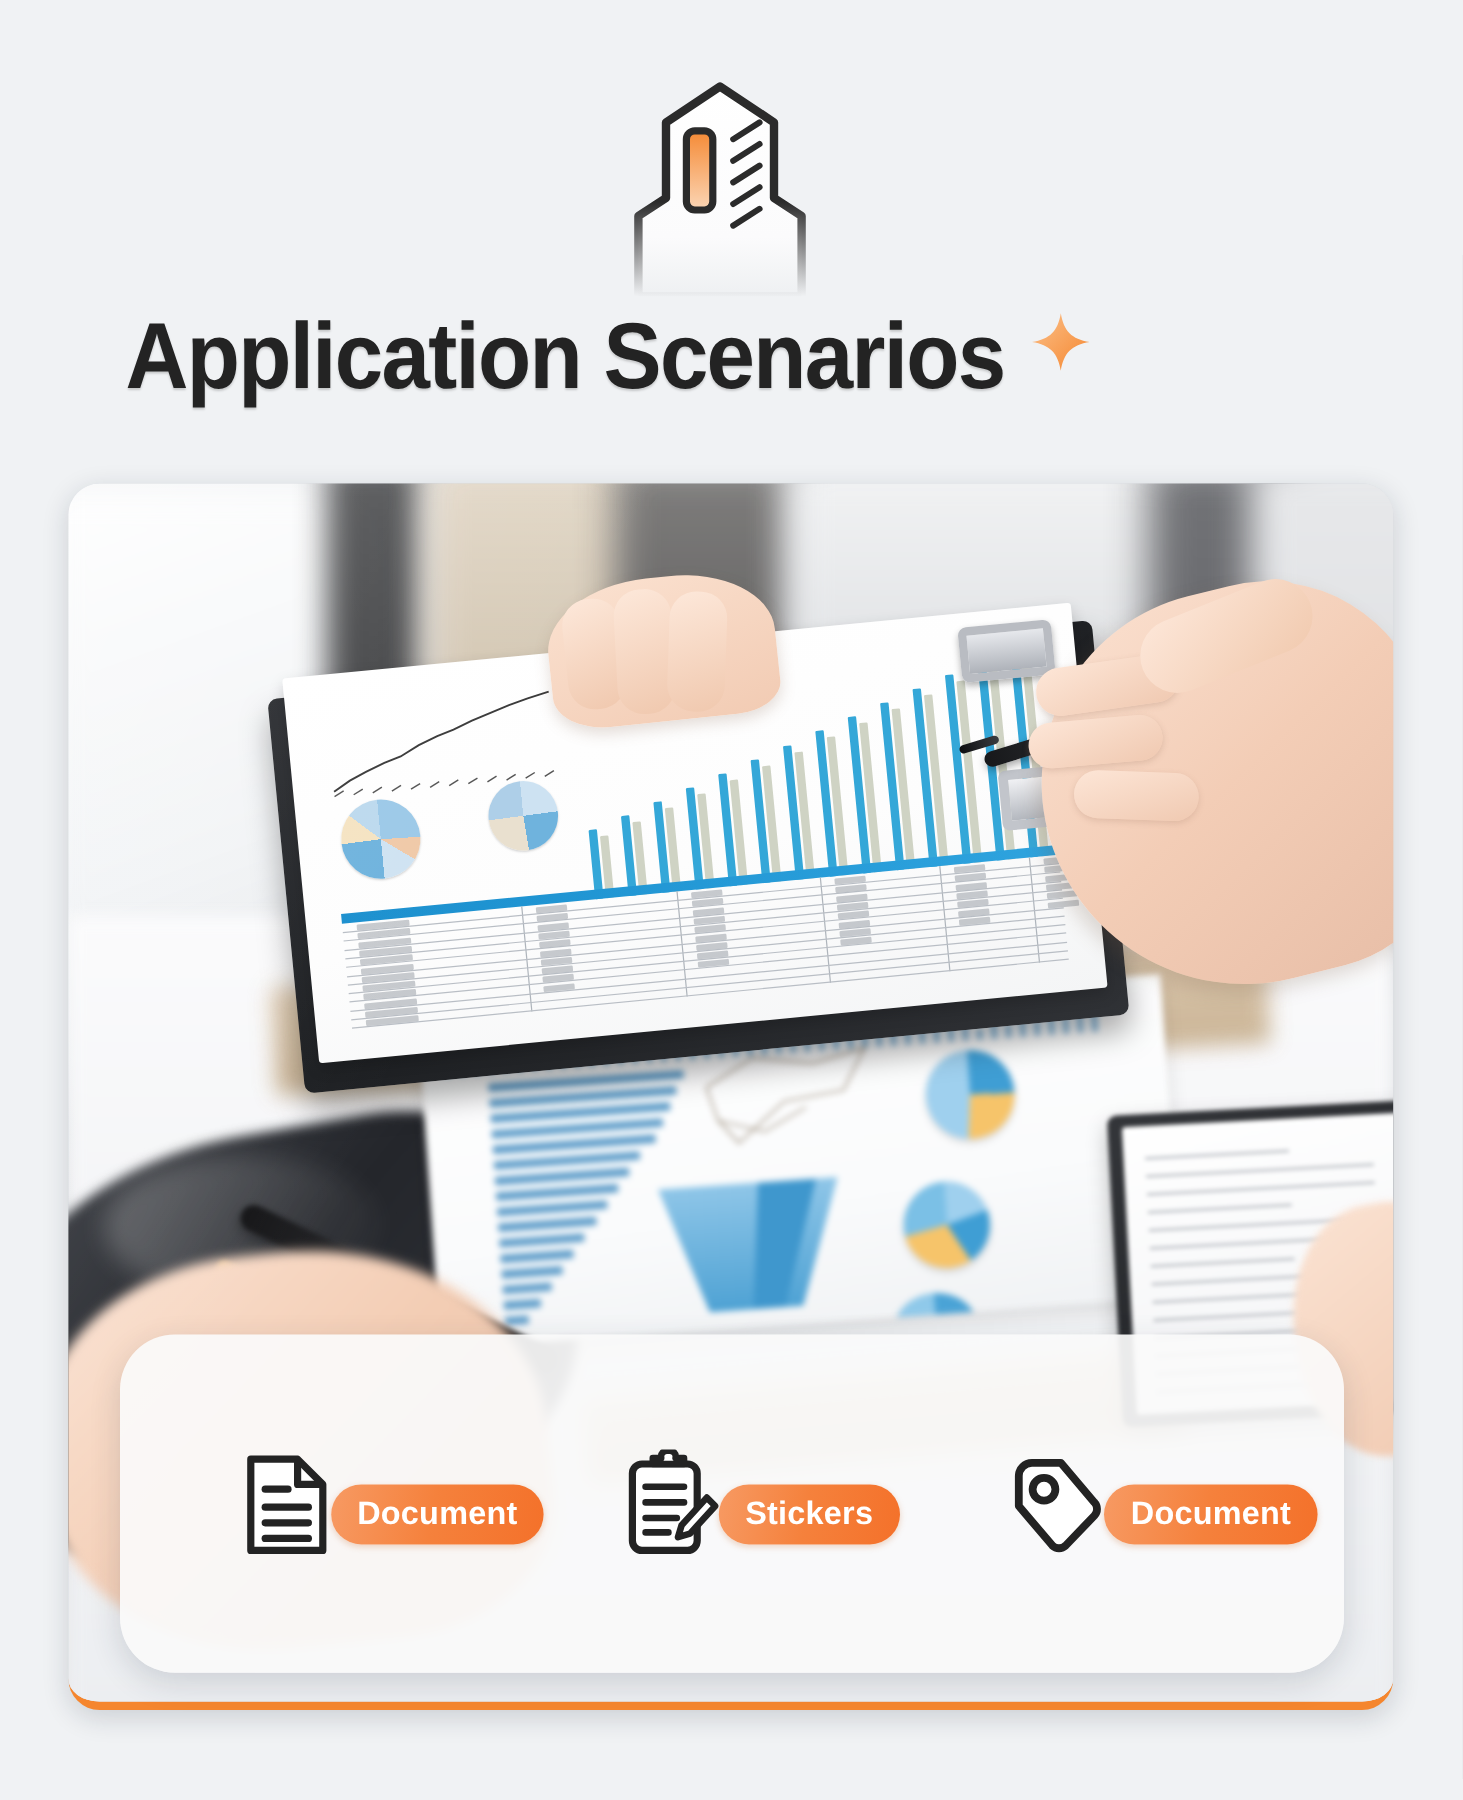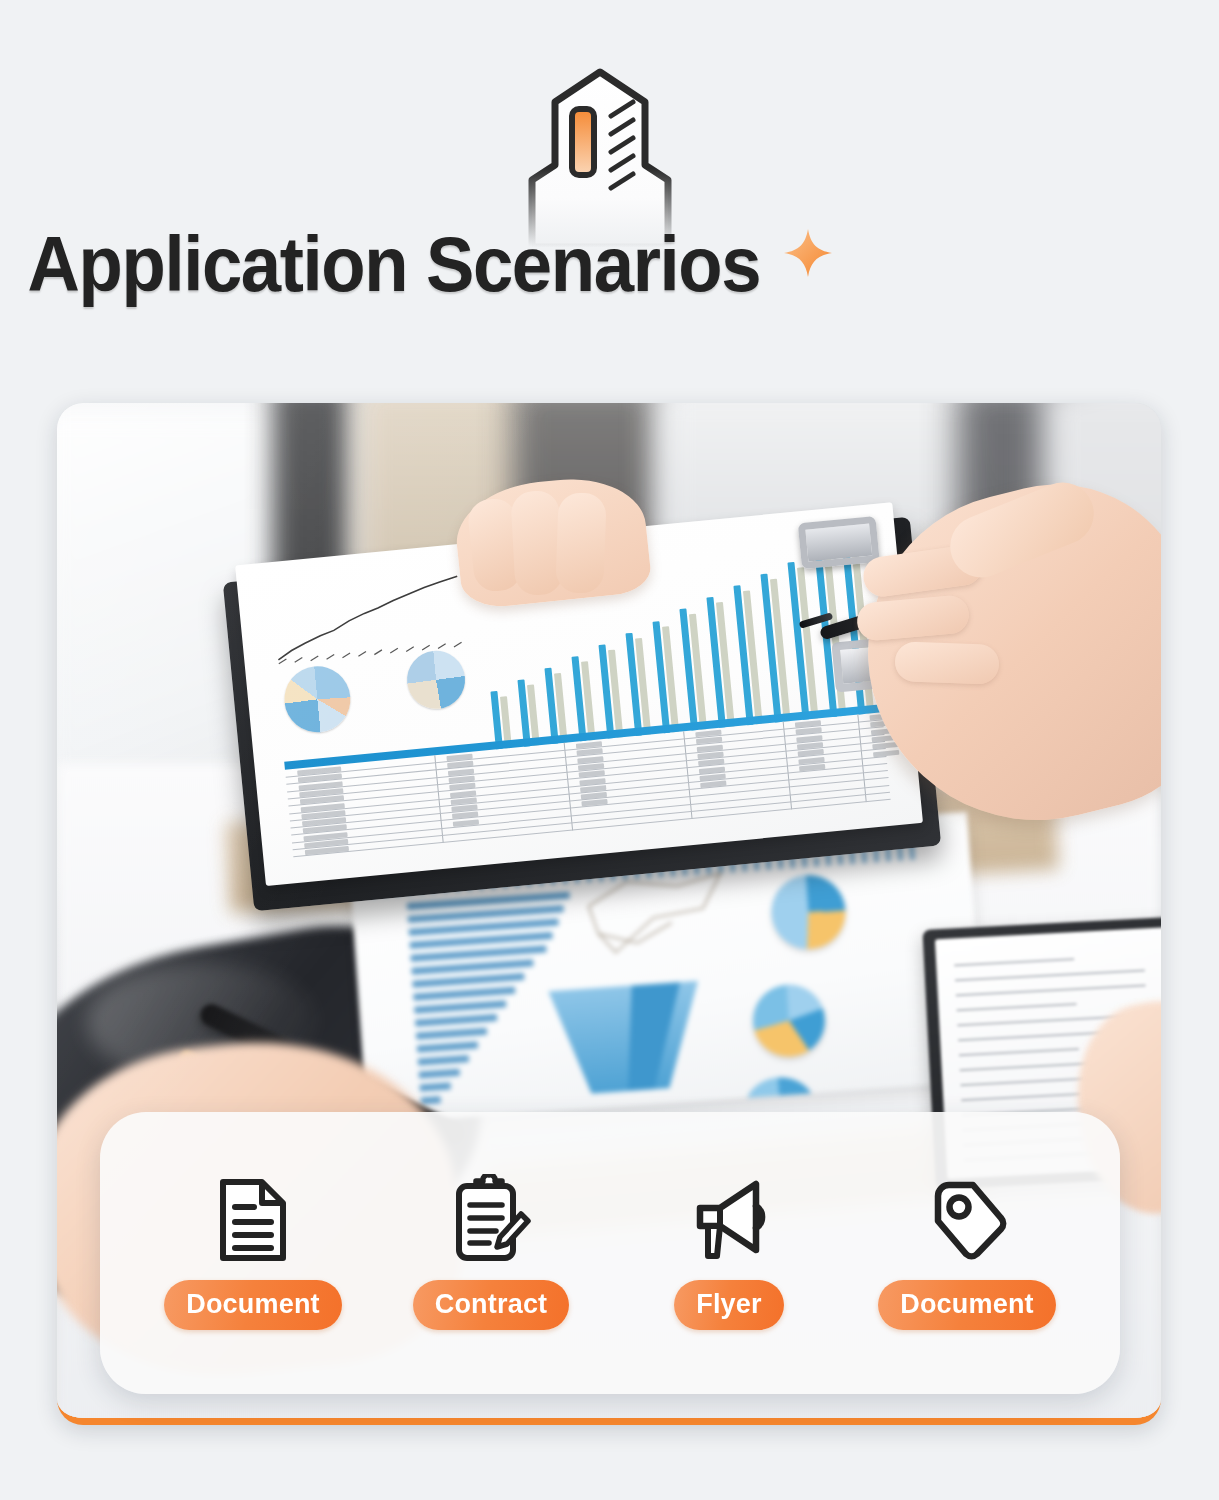--- a/index.html
+++ b/index.html
@@ -12,22 +12,22 @@
   }
 
   
   .header { position:absolute; left:0; top:0; width:1219px; height:392px; }
 
   .building-icon {
     position:absolute; left:493px; top:62px; width:215px; height:185px;
   }
 
   .title-row {
-    position:absolute; left:0; top:221px; width:987px;
-    display:flex; align-items:flex-start; justify-content:flex-start;
+    position:absolute; left:0; top:253px; width:987px;
+    display:flex; align-items:flex-start; justify-content:center;
   }
   .page-title {
     font-size:78px;
     font-weight:bold;
     letter-spacing:-1.5px;
     color:#232323;
     line-height:86px;
     transform:scaleX(0.93);
     transform-origin:center;
     white-space:nowrap;
@@ -327,21 +327,21 @@
   
   .cat-card{
     position:absolute; left:100px; top:1112px; width:1020px; height:282px;
     background:rgba(250,250,250,0.93);
     border-radius:46px;
     box-shadow:0 8px 26px rgba(40,50,70,.16);
     display:flex; align-items:center; justify-content:space-around;
     padding:0 34px;
   }
   .cat-item{
-    display:flex; flex-direction:column; align-items:center; width:182px;
+    display:flex; flex-direction:row; align-items:center; width:182px;
   }
   .cat-icon{ height:86px; display:flex; align-items:flex-end; justify-content:center; }
   .cat-pill{
     margin-top:18px;
     padding:9px 22px 11px;
     border-radius:26px;
     background:linear-gradient(100deg,#f79a63 0%,#f5813c 48%,#f4712a 100%);
     color:#fff;
     font-size:27px;
     font-weight:bold;
@@ -711,35 +711,24 @@
         <path d="M25 12 V7 H32 A5 5 0 0 1 38 1 A5 5 0 0 1 44 7 H51 V12 Z" fill="#fff" stroke="#232323" stroke-width="5.5" stroke-linejoin="round"></path>
         <g stroke="#232323" stroke-width="5.5" stroke-linecap="round">
           <line x1="19" y1="31" x2="51" y2="31"></line>
           <line x1="19" y1="44" x2="51" y2="44"></line>
           <line x1="19" y1="57" x2="45" y2="57"></line>
           <line x1="19" y1="69" x2="38" y2="69"></line>
         </g>
         <path d="M70 40 L77 47 L56 70 L46 73 L49 63 Z" fill="#fff" stroke="#232323" stroke-width="5.5" stroke-linejoin="round"></path>
       </svg>
     </div>
-    <div class="cat-pill">Contract</div>
+    <div class="cat-pill">Stickers</div>
   </div>
 
 
-  <div class="cat-item">
-    <div class="cat-icon">
-      <svg width="86" height="86" viewBox="0 0 86 86">
-        <path d="M14 32 H34 L70 8 V74 L34 50 H14 Z" fill="#fff" stroke="#232323" stroke-width="6.5" stroke-linejoin="round"></path>
-        <line x1="34" y1="32" x2="34" y2="50" stroke="#232323" stroke-width="6"></line>
-        <path d="M70 30 A13 13 0 0 1 70 52" fill="none" stroke="#232323" stroke-width="6.5" stroke-linecap="round"></path>
-        <path d="M22 50 H34 L31 80 H22 Z" fill="#fff" stroke="#232323" stroke-width="6" stroke-linejoin="round"></path>
-      </svg>
-    </div>
-    <div class="cat-pill">Flyer</div>
-  </div>
 
   <div class="cat-item">
     <div class="cat-icon">
       <svg width="84" height="86" viewBox="0 0 84 86">
         <path d="M13 20 A11 11 0 0 1 24 9 H48 L76 42 A8 8 0 0 1 76 53 L52 78 A8 8 0 0 1 41 78 L13 45 Z" fill="#fff" stroke="#232323" stroke-width="6.5" stroke-linejoin="round"></path>
         <circle cx="34" cy="31" r="9.5" fill="#fff" stroke="#232323" stroke-width="6.5"></circle>
       </svg>
     </div>
     <div class="cat-pill">Document</div>
   </div>

